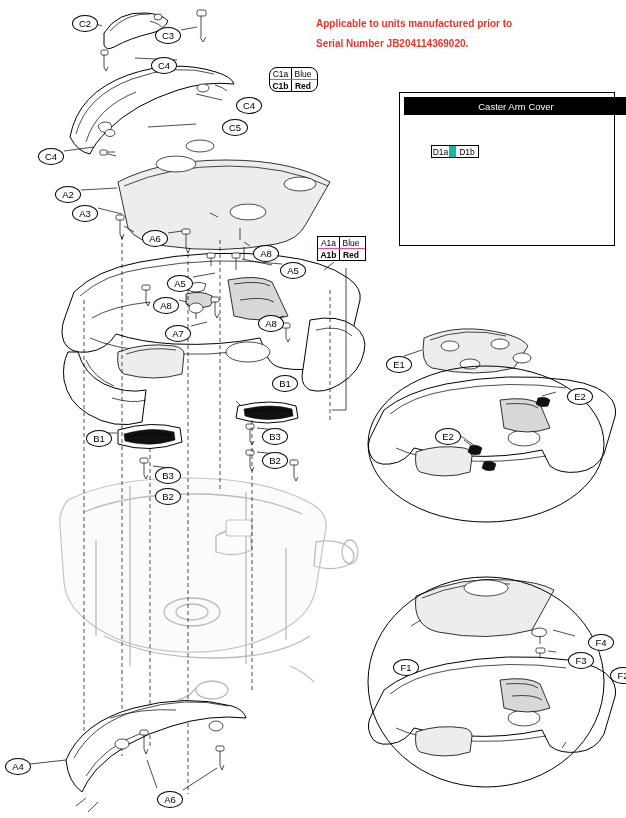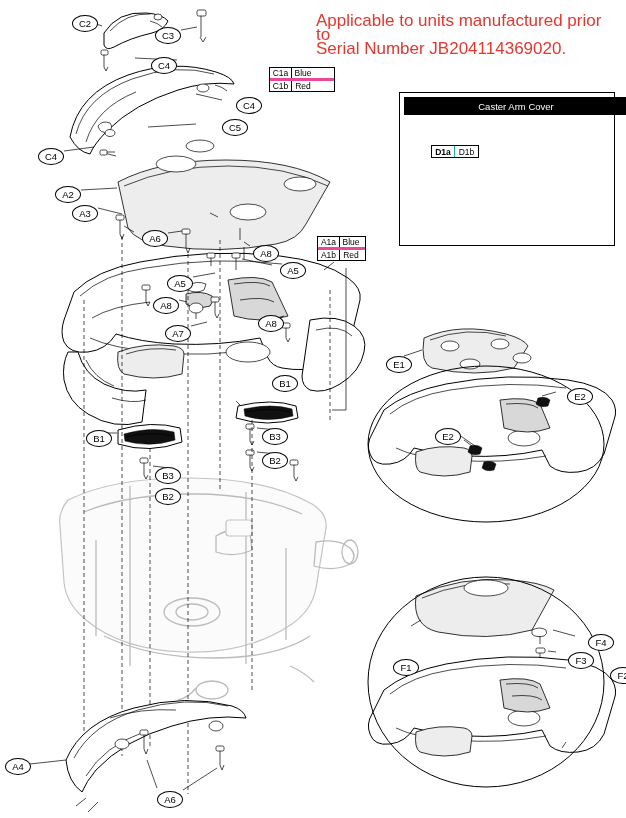--- a/index.html
+++ b/index.html
@@ -19,24 +19,25 @@
   }
   #art {
     position: absolute;
     left: 0; top: 0;
     width: 626px;
     height: 818px;
   }
   .note {
     position: absolute;
     color: #e8352c;
-    font-size: 17px;
-    line-height: 14px;
+    font-size: 10px;
+    line-height: 20px;
     white-space: pre-line;
     font-family: "Liberation Sans", sans-serif;
+    font-weight: bold;
   }
   
   .callout {
     position: absolute;
     border: 1.2px solid #000;
     border-radius: 50%;
     background: #fff;
     font-size: 9.5px;
     color: #000;
     display: flex;
@@ -55,21 +56,22 @@
     font-size: 8.5px;
     box-sizing: border-box;
     display: flex;
     flex-direction: column;
   }
   .keybox .krow {
     display: flex;
     flex: 1;
   }
   .keybox .krow + .krow {
-    border-top: 3px solid #ec4899;
+    border-top: 1px solid #ec4899;
+    font-weight: bold;
   }
   .keybox .kcell {
     display: flex;
     align-items: center;
     justify-content: center;
     padding: 0 2px;
     box-sizing: border-box;
   }
   .keybox .kcell.first {
     border-right: 1px solid #000;
@@ -103,21 +105,21 @@
     display: flex;
     box-sizing: border-box;
   }
   .d-key .kcell {
     display: flex;
     align-items: center;
     justify-content: center;
     padding: 0 2px;
     box-sizing: border-box;
   }
-  .d-key .kcell.first { border-right: 1px solid #14b8a6; font-weight: bold; }
+  .d-key .kcell.first { border-right: 7px solid #14b8a6; }
 </style>
 </head>
 <body>
 
 <div id="page">
 
   <svg id="art" viewBox="0 0 626 818">
     <defs>
       <style>
         .ln { fill:none; stroke:#000; stroke-width:1; }
@@ -354,21 +356,21 @@
     <path class="lnT" d="M512 696 q22 -2 30 4"></path>
     <path class="lnT" d="M566 742 l-4 6"></path>
 
     <ellipse class="ln" cx="486" cy="444" rx="118" ry="78"></ellipse>
     <ellipse class="ln" cx="486" cy="682" rx="118" ry="105"></ellipse>
   </svg>
 
   <div class="note" style="left:316px; top:14px; width:300px;">Applicable to units manufactured prior to
 Serial Number JB204114369020.</div>
 
-  <div class="keybox" style="left:269px; top:67px; width:66px; height:25px;">
+  <div class="keybox" style="left:269px; top:67px; width:49px; height:25px;border-radius:8px;">
     <div class="krow">
       <div class="kcell first">C1a</div>
       <div class="kcell second">Blue</div>
     </div>
     <div class="krow">
       <div class="kcell first">C1b</div>
       <div class="kcell second">Red</div>
     </div>
   </div>
 

